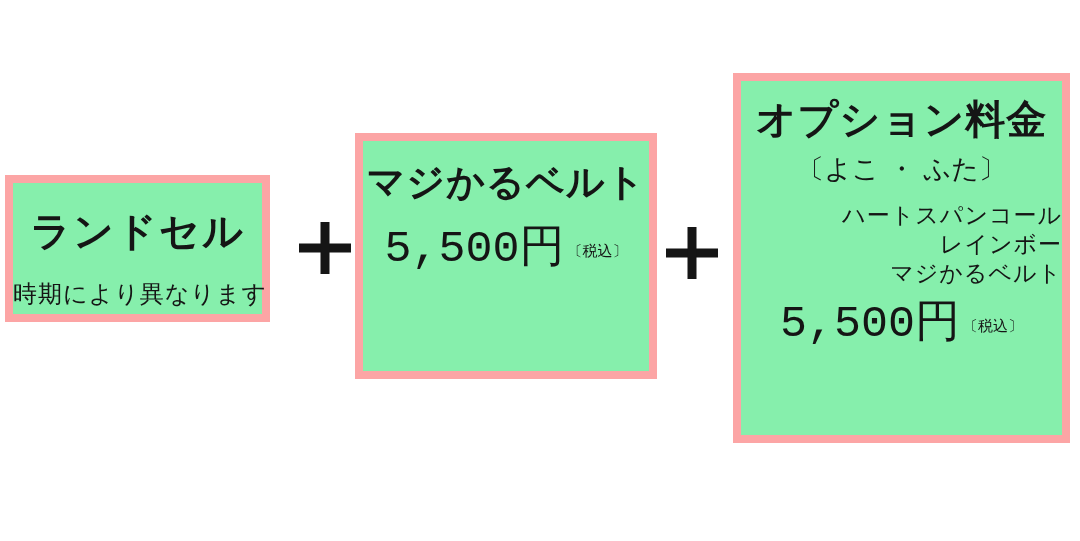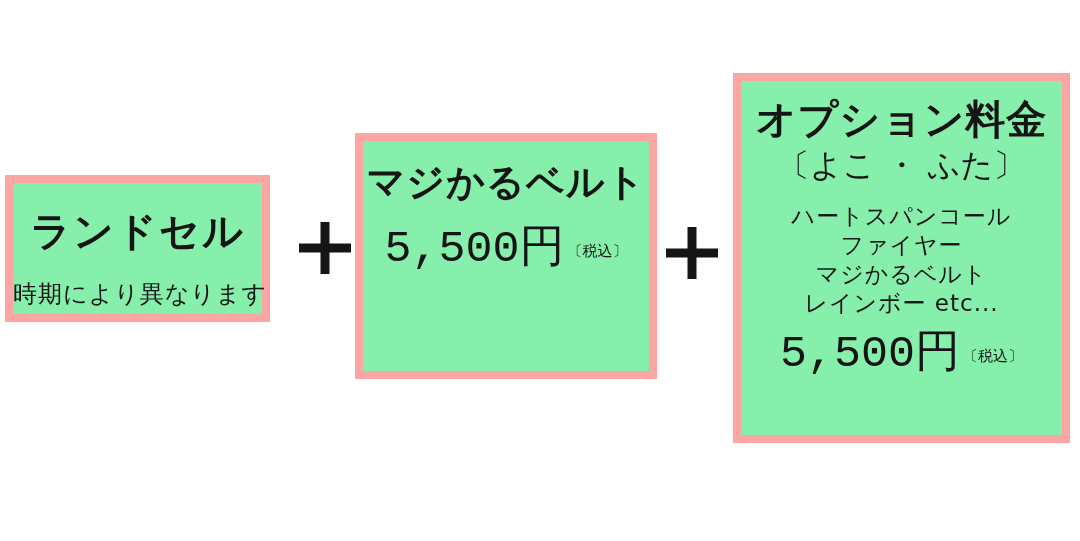--- a/index.html
+++ b/index.html
@@ -25,22 +25,22 @@
   .box1 { left: 5px; top: 175px; width: 265px; height: 147px; padding-top: 26px; }
   .box1 .title { font-size: 40px; font-weight: bold; letter-spacing: 2px; line-height: 1.1; white-space: nowrap; }
   .box1 .sub   { font-size: 24px; letter-spacing: 1px; margin-top: 25px; white-space: nowrap; }
   
   .box2 { left: 355px; top: 133px; width: 302px; height: 246px; padding-top: 20px; }
   .box2 .title { font-size: 38px; font-weight: bold; letter-spacing: 1px; line-height: 1.15; white-space: nowrap; }
   .box2 .lines { margin-top: 16px; font-size: 27px; letter-spacing: 2px; line-height: 33px; white-space: nowrap; }
   
   .box3 { left: 733px; top: 73px; width: 337px; height: 370px; padding-top: 16px; }
   .box3 .title { font-size: 40px; font-weight: bold; letter-spacing: 1px; line-height: 1.1; white-space: nowrap; }
-  .box3 .sub   { font-size: 32px; margin-top: 3px; white-space: nowrap; }
-  .box3 .options { margin-top: 14px; font-size: 23px; line-height: 29px; letter-spacing: 1px; }
+  .box3 .sub   { font-size: 27px; margin-top: 10px; white-space: nowrap; }
+  .box3 .options { margin-top: 14px; font-size: 23px; line-height: 29px; letter-spacing: 1px; text-align: right; }
   .box3 .price-row { margin-top: 12px; }
   
   .price-row {
     display: flex; justify-content: center; align-items: center;
     margin-top: 20px; line-height: 1.1; font-family: Liberation Mono, monospace;
   }
   .price-main { font-size: 45px; font-weight: 400; letter-spacing: 0; }
   .price-tax  { font-size: 15px; margin-left: 3px; margin-top: 7px; }
   
   .plus { position: absolute; width: 52px; height: 52px; }
@@ -77,23 +77,22 @@
     </div>
   </div>
 
   <div class="plus plus2"></div>
 
   <div class="pricebox box3">
     <div class="title">オプション料金</div>
     <div class="sub">〔よこ ・ ふた〕</div>
     <div class="options">
       <div>ハートスパンコール</div>
-      <div>ファイヤー</div>
+      <div>レインボー</div>
       <div>マジかるベルト</div>
-      <div>レインボー etc...</div>
     </div>
     <div class="price-row">
       <span class="price-main">5,500円</span>
       <span class="price-tax">〔税込〕</span>
     </div>
   </div>
 
 </div>
 
 </body></html>

